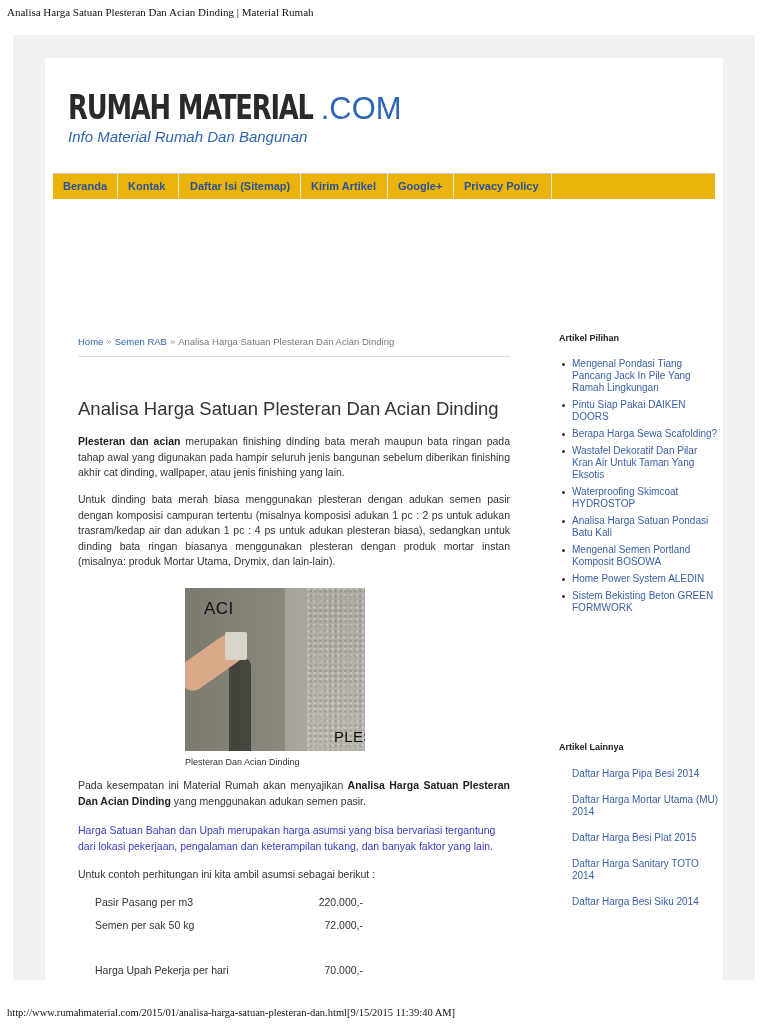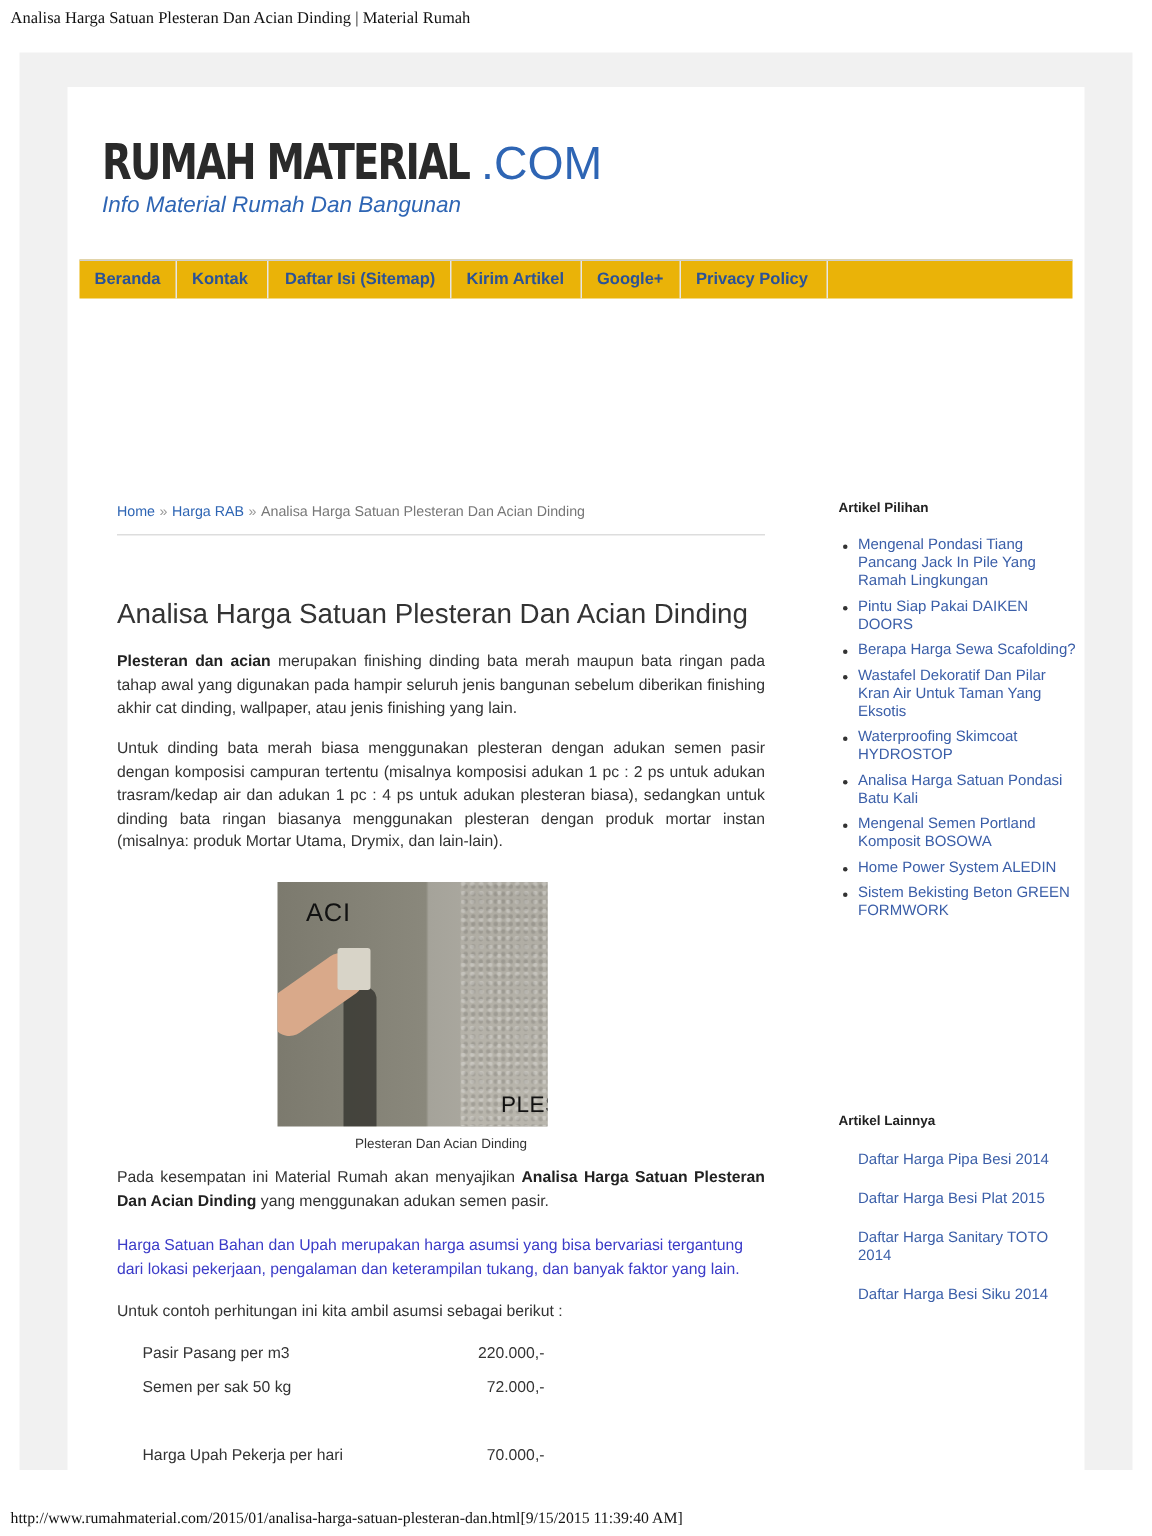--- a/index.html
+++ b/index.html
@@ -98,21 +98,21 @@
     .photo .arm {
       position: absolute; left: -10px; top: 60px; width: 70px; height: 30px;
       background: #d9a98a; border-radius: 12px; transform: rotate(-35deg);
     }
     .photo .label-aci {
       position: absolute; left: 19px; top: 11px; font-size: 17px; color: #111; letter-spacing: 0.5px;
     }
     .photo .label-plester {
       position: absolute; left: 149px; top: 140px; font-size: 15px; color: #111; letter-spacing: 0.3px;
     }
-    .caption { text-align: center; font-size: 9px; color: #333; margin-top: 6px; }
+    .caption { text-align: left; font-size: 9px; color: #333; margin-top: 6px; }
 
     .price-table { position: absolute; left: 5px; top: 558px; width: 280px; font-size: 10.5px; color: #333; }
     .price-row { position: absolute; left: 0; width: 280px; }
     .price-row .lbl { position: absolute; left: 12px; }
     .price-row .val { position: absolute; right: 0; text-align: right; }
 
     
     .sidebar { position: absolute; left: 559px; top: 333px; width: 160px; }
     .widget-title { font-size: 9px; font-weight: bold; color: #222; }
     .sidebar ul { list-style: none; }
@@ -141,21 +141,21 @@
   <div class="nav-item">Beranda</div>
   <div class="nav-item">Kontak</div>
   <div class="nav-item">Daftar Isi (Sitemap)</div>
   <div class="nav-item">Kirim Artikel</div>
   <div class="nav-item">Google+</div>
   <div class="nav-item">Privacy Policy</div>
 </div>
 
 <div class="main">
   <div class="breadcrumb">
-    <a>Home</a><span class="sep">»</span><a>Harga RAB</a><span class="sep">»</span><span>Analisa Harga Satuan Plesteran Dan Acian Dinding</span>
+    <a>Home</a><span class="sep">»</span><a>Semen RAB</a><span class="sep">»</span><span>Analisa Harga Satuan Plesteran Dan Acian Dinding</span>
   </div>
 
   <h1 class="post-title">Analisa Harga Satuan Plesteran Dan Acian Dinding</h1>
 
   <p class="para" style="top:98px;"><b>Plesteran dan acian</b><span> merupakan finishing dinding bata merah maupun bata ringan pada tahap awal yang digunakan pada hampir seluruh jenis bangunan sebelum diberikan finishing akhir cat dinding, wallpaper, atau jenis finishing yang lain.</span></p>
 
   <p class="para" style="top:156px;">Untuk dinding bata merah biasa menggunakan plesteran dengan adukan semen pasir dengan komposisi campuran tertentu (misalnya komposisi adukan 1 pc : 2 ps untuk adukan trasram/kedap air dan adukan 1 pc : 4 ps untuk adukan plesteran biasa), sedangkan untuk dinding bata ringan biasanya menggunakan plesteran dengan produk mortar instan (misalnya: produk Mortar Utama, Drymix, dan lain-lain).</p>
 
   <div class="figure">
     <div class="photo">
@@ -201,19 +201,20 @@
     <li><span class="dot"></span><a>Waterproofing Skimcoat HYDROSTOP</a></li>
     <li><span class="dot"></span><a>Analisa Harga Satuan Pondasi Batu Kali</a></li>
     <li><span class="dot"></span><a>Mengenal Semen Portland Komposit BOSOWA</a></li>
     <li><span class="dot"></span><a>Home Power System ALEDIN</a></li>
     <li><span class="dot"></span><a>Sistem Bekisting Beton GREEN FORMWORK</a></li>
   </ul>
 
   <div class="widget-title" style="margin-top:128px;">Artikel Lainnya</div>
   <ul class="plain-list" style="margin-top:16px;">
     <li><a>Daftar Harga Pipa Besi 2014</a></li>
+    <li><a>Daftar Harga Mortar Utama (MU) 2014</a></li>
     <li><a>Daftar Harga Besi Plat 2015</a></li>
     <li><a>Daftar Harga Sanitary TOTO 2014</a></li>
     <li><a>Daftar Harga Besi Siku 2014</a></li>
   </ul>
 </div>
 
 <div class="print-footer">http://www.rumahmaterial.com/2015/01/analisa-harga-satuan-plesteran-dan.html[9/15/2015 11:39:40 AM]</div>
 
 </body></html>

